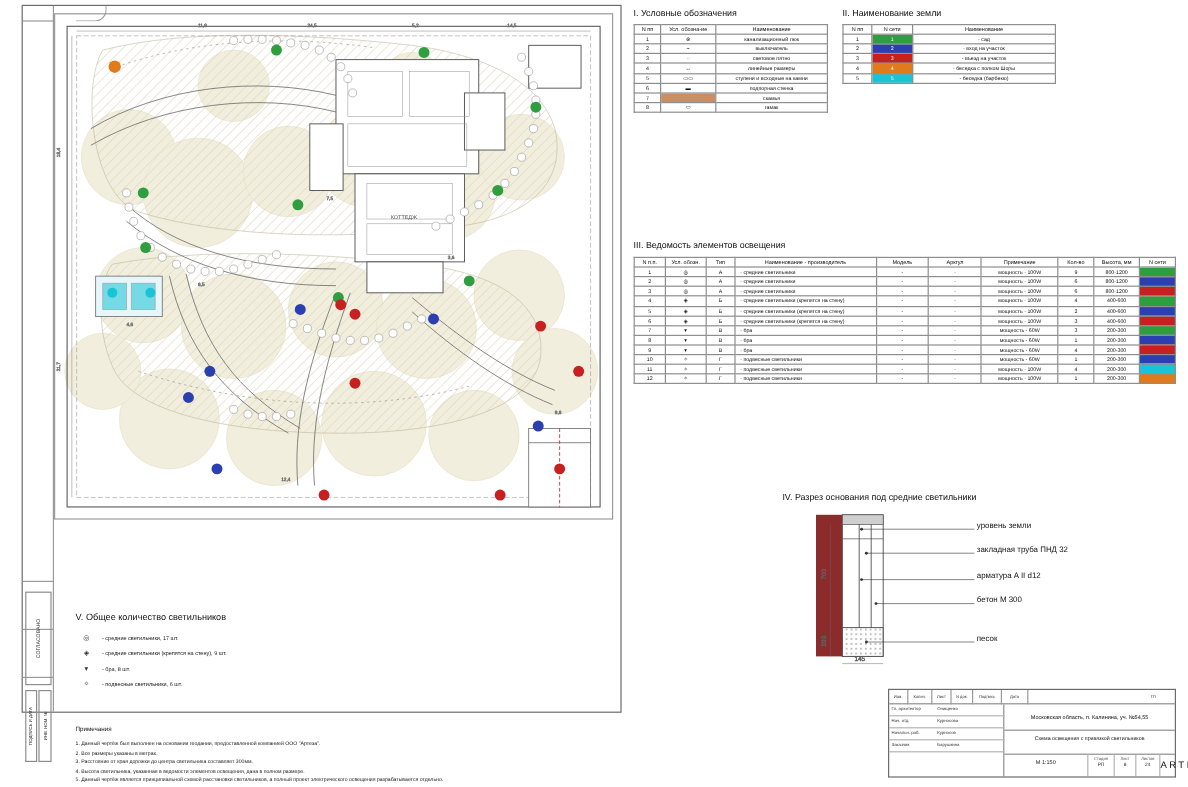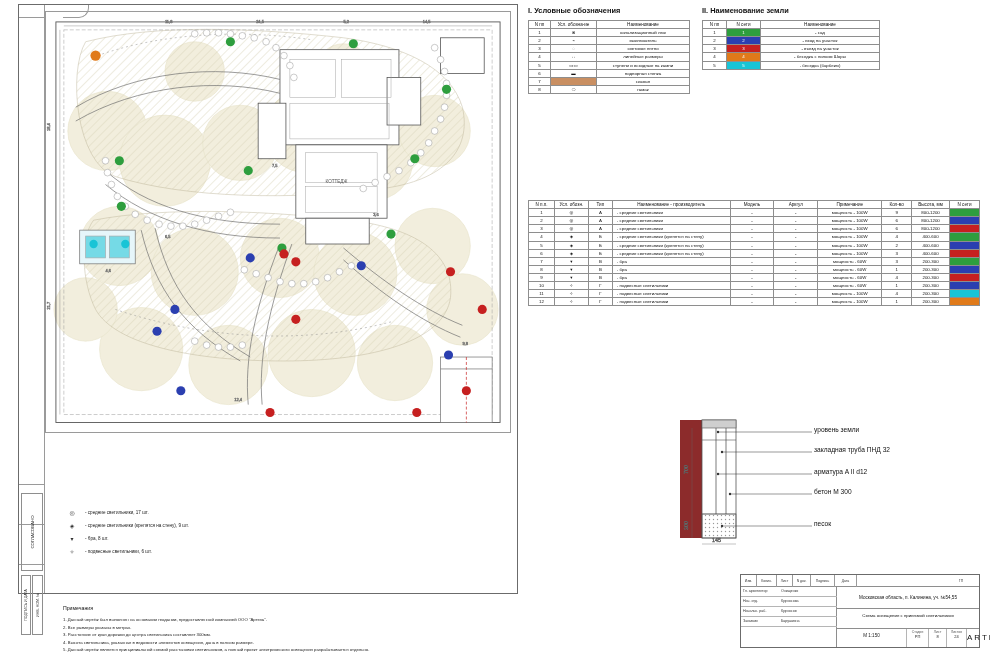--- a/index.html
+++ b/index.html
@@ -39,21 +39,21 @@
 
   .notes { position:absolute; left:44px; top:600px; width:420px; }
   .notes h4 { font-size:5.2px; font-weight:normal; margin:0 0 5px 0; }
   .notes div { font-size:4.3px; line-height:1.75; color:#222; }
 
   
   table.t { border-collapse: collapse; font-size:4.4px; color:#111; background:#fff; }
   table.t th, table.t td { border:.5px solid #8e8e8e; padding:1px 2px; text-align:center; font-weight:normal; line-height:1.15; }
   table.t th { font-size:4.6px; }
 
-  .sec-title { font-size:7.4px; font-weight:bold; margin:0 0 5px 0; color:#111; }
+  .sec-title { font-size:7.4px; font-weight:normal; margin:0 0 5px 0; color:#111; }
 
   
   .sec1 { position:absolute; left:528px; top:6px; }
   .sec1 table.t { width:162px; }
   .sec1 td.nm { text-align:center; }
   
   .sec2 { position:absolute; left:702px; top:6px; }
   .sec2 table.t { width:178px; }
   
   .sec3 { position:absolute; left:528px; top:200px; }
@@ -319,20 +319,21 @@
             <text x="190" y="392">12,4</text>
           <text x="420" y="336">9,8</text>
             <text x="60" y="262">4,6</text>
         </g>
 
         <text x="282" y="172" font-size="4.6" fill="#555" font-family="Liberation Sans, sans-serif">КОТТЕДЖ</text>
       </svg>
     </div>
 
     <div class="block-v">
+      <h3>V. Общее количество светильников</h3>
       <div class="v-row">
         <span class="v-mark">◎</span>
         <span>- средние светильники, 17 шт.</span>
       </div>
       <div class="v-row">
         <span class="v-mark">◈</span>
         <span>- средние светильники (крепятся на стену), 9 шт.</span>
       </div>
       <div class="v-row">
         <span class="v-mark">▾</span>
@@ -441,20 +442,21 @@
       <tr>
         <td>5</td>
         <td class="cellpad0" style="background:#19c4d6;color:#fff">5</td>
         <td>- беседка (барбекю)</td>
       </tr>
     </tbody>
       </table>
   </div>
 
   <div class="sec3">
+    <div class="sec-title">III. Ведомость элементов освещения</div>
     <table class="t">
       <tbody>
           <tr>
         <th style="width:26px">N п.п.</th>
         <th style="width:34px">Усл. обозн.</th>
         <th style="width:24px">Тип</th>
         <th style="width:118px">Наименование - производитель</th>
         <th style="width:44px">Модель</th>
         <th style="width:44px">Аркгул</th>
         <th style="width:64px">Примечание</th>
@@ -605,20 +607,21 @@
         <td>мощность - 100W</td>
         <td>1</td>
         <td>200-300</td>
         <td class="cellpad0" style="background:#e07a1a"></td>
       </tr>
     </tbody>
       </table>
   </div>
 
   <div class="sec4">
+    <div class="sec-title">IV. Разрез основания под средние светильники</div>
     <div class="svgwrap">
       <svg viewBox="0 0 330 130" width="330" height="130" preserveAspectRatio="none">
         <rect x="28" y="2" width="22" height="118" fill="#8c2b2b"></rect>
         <rect x="50" y="2" width="34" height="118" fill="#ffffff" stroke="#555" stroke-width="0.8"></rect>
         <rect x="50" y="2" width="34" height="8" fill="#cfcfcf" stroke="#555" stroke-width="0.6"></rect>
         <line x1="50" y1="22" x2="84" y2="22" stroke="#555" stroke-width="0.6"></line>
         <line x1="50" y1="96" x2="84" y2="96" stroke="#555" stroke-width="0.6"></line>
         <rect x="50" y="96" width="34" height="24" fill="url(#dotfill)" stroke="#555" stroke-width="0.6"></rect>
         <defs>
           <pattern id="dotfill" width="4" height="4" patternUnits="userSpaceOnUse">

